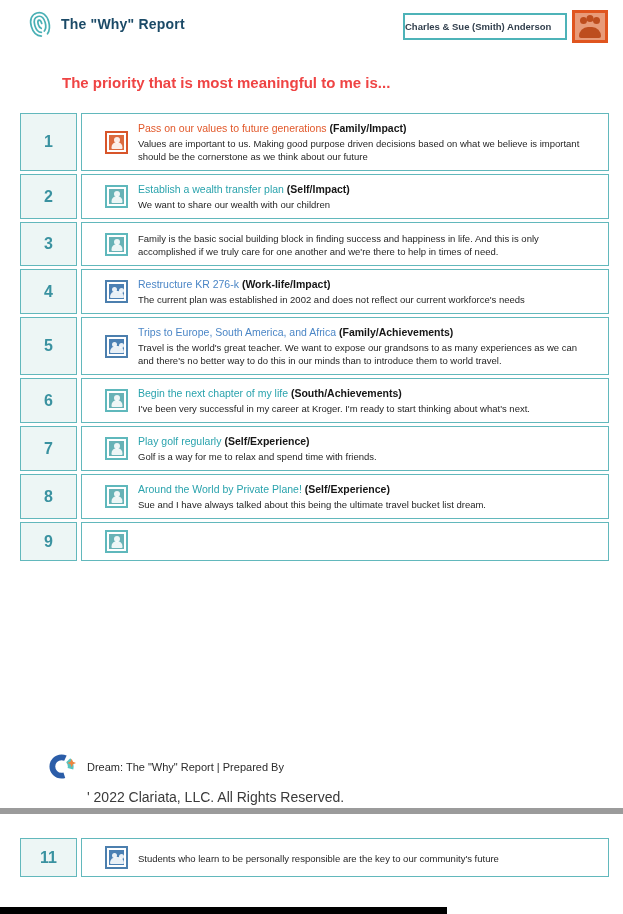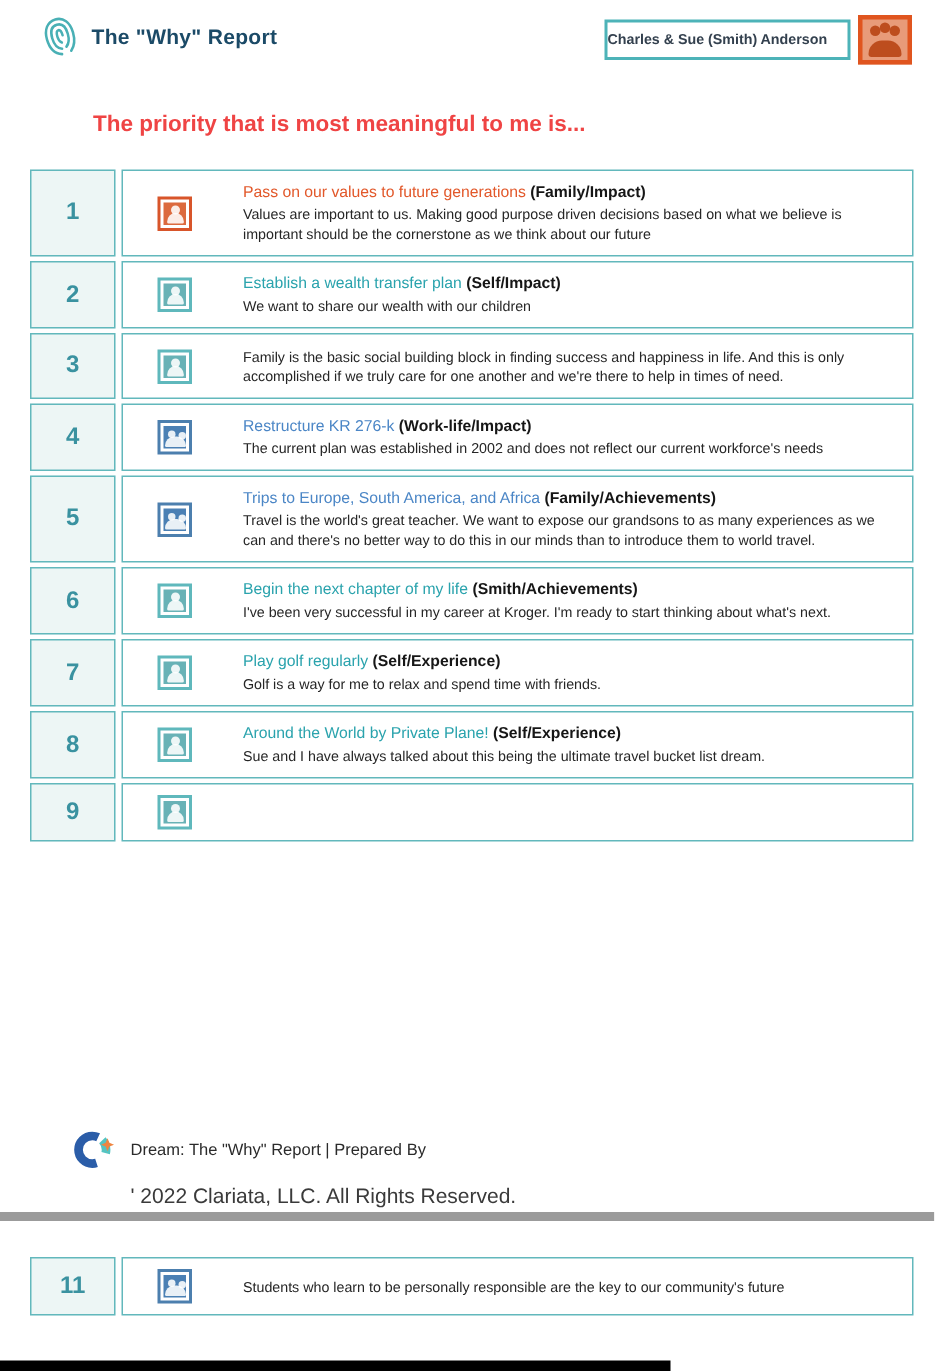--- a/index.html
+++ b/index.html
@@ -61,21 +61,21 @@
   [data-icon="person-orange"] .picon-in { background:#dc6a3e; }
   [data-icon="person-teal"] .picon { border-color:#5fb8bc; }
   [data-icon="person-teal"] .picon-in { background:#68b2b6; }
   [data-icon="group-blue"] .picon { border-color:#4c7fae; }
   [data-icon="group-blue"] .picon-in { background:#4b80b4; }
   [data-icon="group-blue"] .picon-in::before {
     left:3px; top:3px; transform:none; width:5px; height:5px;
     box-shadow:7px 1px 0 rgba(255,255,255,.88);
   }
   [data-icon="group-blue"] .picon-in::after { width:14px; height:7px; }
-  .ptext { flex:1;margin-left:24px; }
+  .ptext { flex:1; }
   .ptitle-line { font-size:10.5px; line-height:14px; }
   .ptitle { color:#555; }
   .prow[data-accent="orange"] .ptitle { color:#e2582a; }
   .prow[data-accent="teal"]   .ptitle { color:#2aa3ad; }
   .prow[data-accent="blue"]   .ptitle { color:#4b86c6; }
   .pcat { font-weight:bold; color:#161616; }
   .pdesc { font-size:9.5px; color:#262626; line-height:13px; margin-top:2px; max-width:455px; }
   
   .report-footer { position:absolute; top:752px; left:48px; }
   .footer-brand { display:flex; align-items:center; gap:10px; }
@@ -176,21 +176,21 @@
       </div>
     </div>
 
     <div class="prow" data-accent="teal">
       <div class="num">6</div>
       <div class="cell" data-icon="person-teal">
         <div class="picon">
             <div class="picon-in"></div>
           </div>
         <div class="ptext">
-          <div class="ptitle-line"><span class="ptitle">Begin the next chapter of my life</span> <span class="pcat">(Smith/Achievements)</span></div>
+          <div class="ptitle-line"><span class="ptitle">Begin the next chapter of my life</span> <span class="pcat">(South/Achievements)</span></div>
           <div class="pdesc">I've been very successful in my career at Kroger. I'm ready to start thinking about what's next.</div>
         </div>
       </div>
     </div>
 
     <div class="prow" data-accent="teal">
       <div class="num">7</div>
       <div class="cell" data-icon="person-teal">
         <div class="picon">
             <div class="picon-in"></div>

